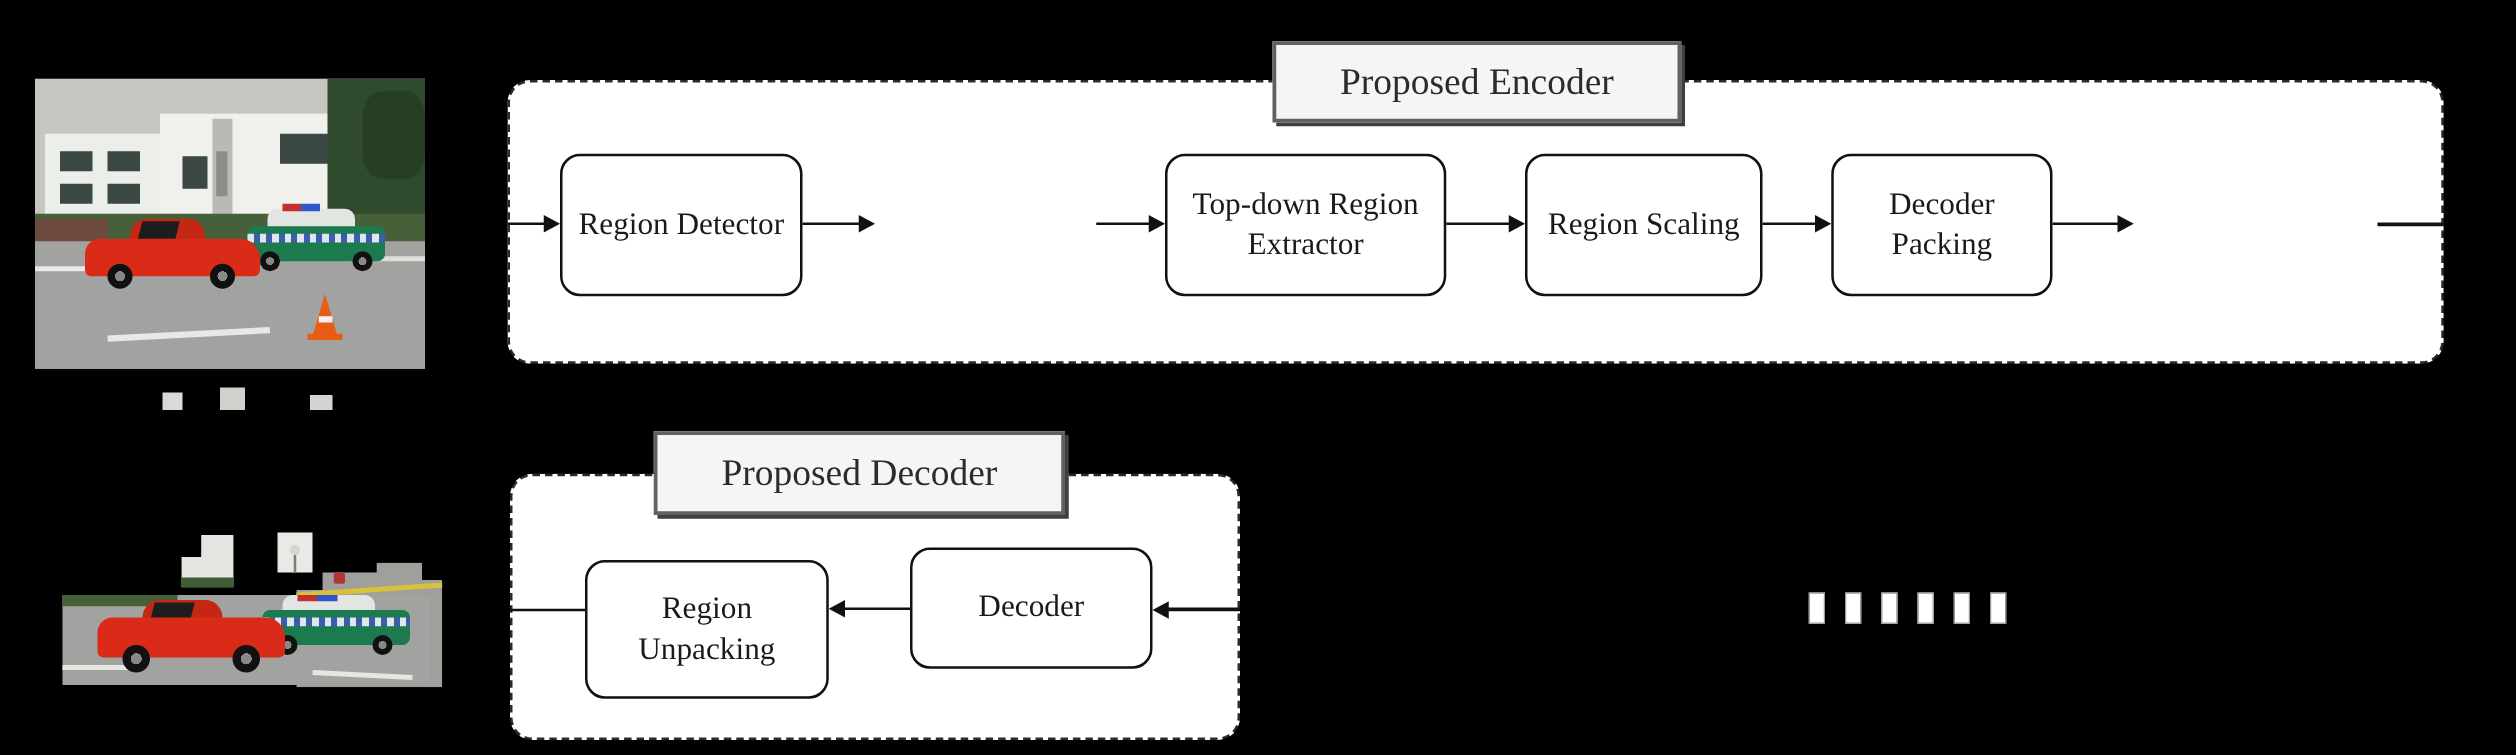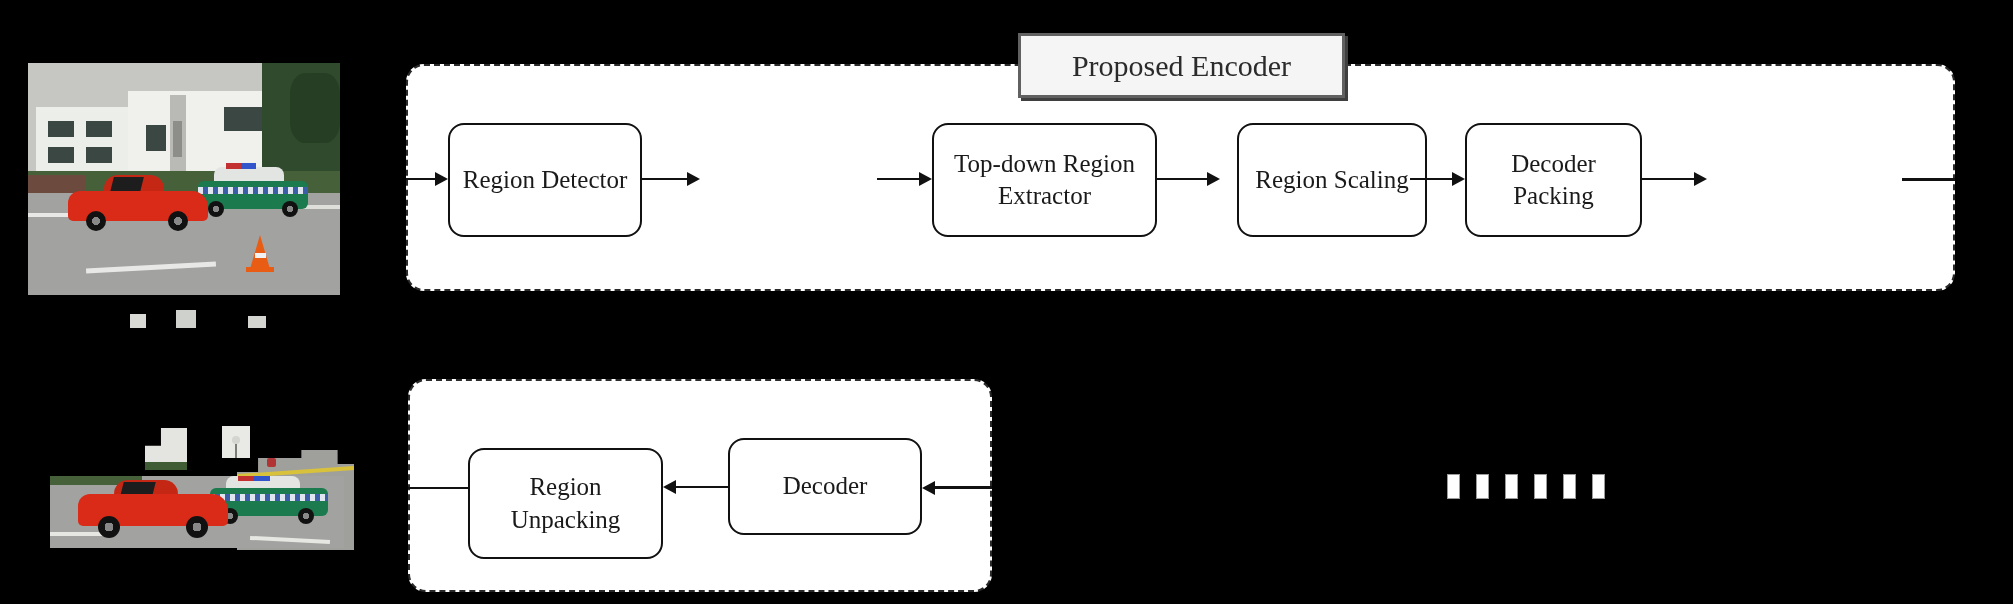--- a/index.html
+++ b/index.html
@@ -18,21 +18,21 @@
   .plaque.enc{left:1018px;top:33px;width:327px;height:65px;}
   .plaque.dec{left:523px;top:345px;width:329px;height:67px;}
 
   
   .pbox{position:absolute;display:flex;align-items:center;justify-content:center;text-align:center;
         background:#fff;border:2px solid #111;border-radius:16px;box-sizing:border-box;
         font-size:25px;line-height:1.3;padding:4px 10px;z-index:3;}
   .b-rd {left:448px; top:123px;width:194px;height:114px;}
   .b-rp {left:700px; top:123px;width:177px;height:114px;}
   .b-tre{left:932px; top:123px;width:225px;height:114px;}
-  .b-rs {left:1220px;top:123px;width:190px;height:114px;margin-left:17px;}
+  .b-rs {left:1220px;top:123px;width:190px;height:114px;}
   .b-rpk{left:1465px;top:123px;width:177px;height:114px;}
   .b-enc{left:1707px;top:131px;width:195px;height:97px;}
   .b-ru {left:468px; top:448px;width:195px;height:111px;}
   .b-dec{left:728px; top:438px;width:194px;height:97px;}
 
   
   .hline{position:absolute;height:2px;background:#111;z-index:4;}
   .hline.thick{height:3px;}
   .head-r::after{content:'';position:absolute;right:-12px;top:50%;margin-top:-7px;
                  border-left:13px solid #111;border-top:7px solid transparent;border-bottom:7px solid transparent;}
@@ -186,20 +186,23 @@
   <div class="bitstream">
       <span class="bdash" style="background: rgb(255, 255, 255);"></span>
       <span class="bdash" style="background: rgb(255, 255, 255);"></span>
       <span class="bdash" style="background: rgb(255, 255, 255);"></span>
       <span class="bdash" style="background: rgb(255, 255, 255);"></span>
       <span class="bdash" style="background: rgb(255, 255, 255);"></span>
       <span class="bdash" style="background: rgb(255, 255, 255);"></span>
     </div>
 
   <div class="panel decoder"></div>
+  <div class="plaque dec">
+    <span>Proposed Decoder</span>
+  </div>
 
   <div class="pbox b-ru">
     <span>Region Unpacking</span>
   </div>
   <div class="pbox b-dec">
     <span>Decoder</span>
   </div>
 
   <div class="hline thick head-l a-decin"></div>
   <div class="hline head-l a-mid"></div>

